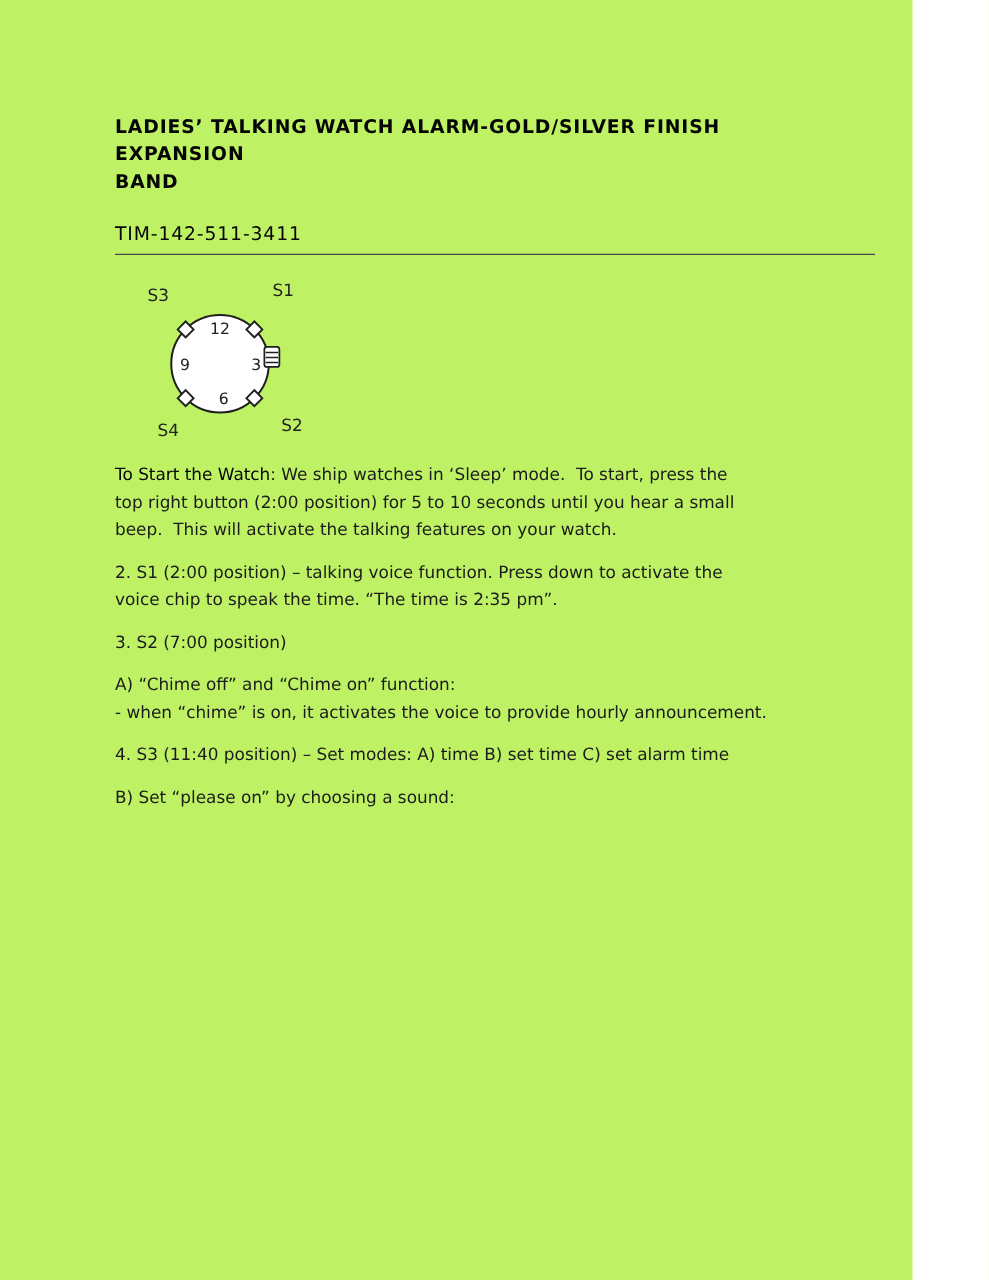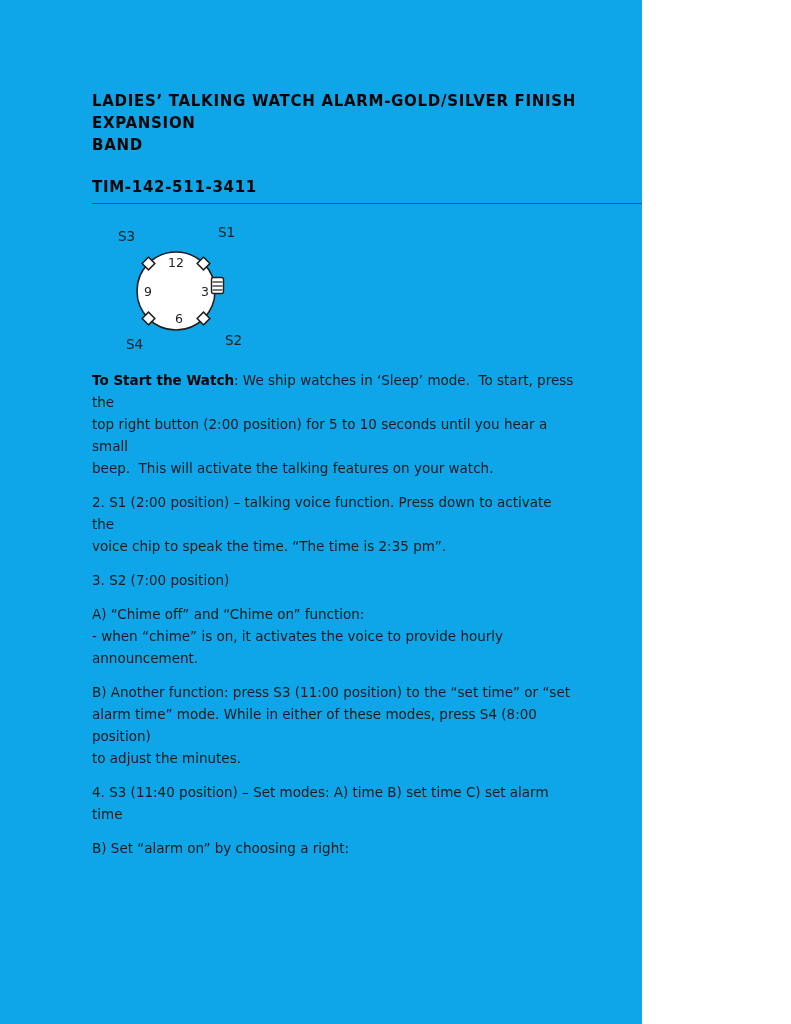--- a/index.html
+++ b/index.html
@@ -1,38 +1,38 @@
 <!DOCTYPE html>
 <html><head>
 <meta charset="utf-8">
 <style>
   html, body { margin: 0; padding: 0; background: #ffffff; }
   .page {
     position: relative;
-    width: 642px;
+    width: 730px;
     height: 1024px;
-    background: #0ea5e9;
+    background: #bef264;
     overflow: hidden;
     font-family: "DejaVu Sans", "Liberation Sans", sans-serif;
     color: #1b1b1b;
     box-sizing: border-box;
     padding: 90px 64px 0 92px;
   }
   .doc-title {
     font-size: 15px;
     font-weight: bold;
     color: #050505;
     line-height: 22px;
     letter-spacing: 0.7px;
     white-space: pre-line;
     margin: 0 0 20px 0;
   }
   .doc-model {
     font-size: 15px;
-    font-weight: bold;
+    font-weight: normal;
     color: #050505;
     line-height: 22px;
     letter-spacing: 0.7px;
     margin: 0 0 5px 0;
   }
   .rule {
     width: 608px;
     height: 0;
     border: none;
     border-top: 1.4px solid #4a4a4a;
@@ -48,21 +48,21 @@
   }
   .diagram .slabel { font-size: 13.5px; }
   .diagram .dialnum { font-size: 12.5px; }
   .para {
     font-size: 13.5px;
     line-height: 22px;
     margin: 0 0 12px 0;
     white-space: pre-wrap;
     color: #1b1b1b;
   }
-  .para .b { font-weight: bold; color: #050505; }
+  .para .b { font-weight: normal; color: #050505; }
 </style>
 </head>
 <body>
 
 <div class="page">
 
   <h1 class="doc-title">LADIES’ TALKING WATCH ALARM-GOLD/SILVER FINISH EXPANSION
 BAND</h1>
 
   <h2 class="doc-model">TIM-142-511-3411</h2>
@@ -106,20 +106,17 @@
 
   <div>
       <p class="para"><span class="b">To Start the Watch</span><span>: We ship watches in ‘Sleep’ mode.  To start, press the
 top right button (2:00 position) for 5 to 10 seconds until you hear a small
 beep.  This will activate the talking features on your watch.</span></p>
       <p class="para"><span>2. S1 (2:00 position) – talking voice function. Press down to activate the
 voice chip to speak the time. “The time is 2:35 pm”.</span></p>
       <p class="para"><span>3. S2 (7:00 position)</span></p>
       <p class="para"><span>A) “Chime off” and “Chime on” function:
 - when “chime” is on, it activates the voice to provide hourly announcement.</span></p>
-      <p class="para"><span>B) Another function: press S3 (11:00 position) to the “set time” or “set
-alarm time” mode. While in either of these modes, press S4 (8:00 position)
-to adjust the minutes.</span></p>
       <p class="para"><span>4. S3 (11:40 position) – Set modes: A) time B) set time C) set alarm time</span></p>
-      <p class="para"><span>B) Set “alarm on” by choosing a right:</span></p>
+      <p class="para"><span>B) Set “please on” by choosing a sound:</span></p>
     </div>
 
 </div>
 
 </body></html>

